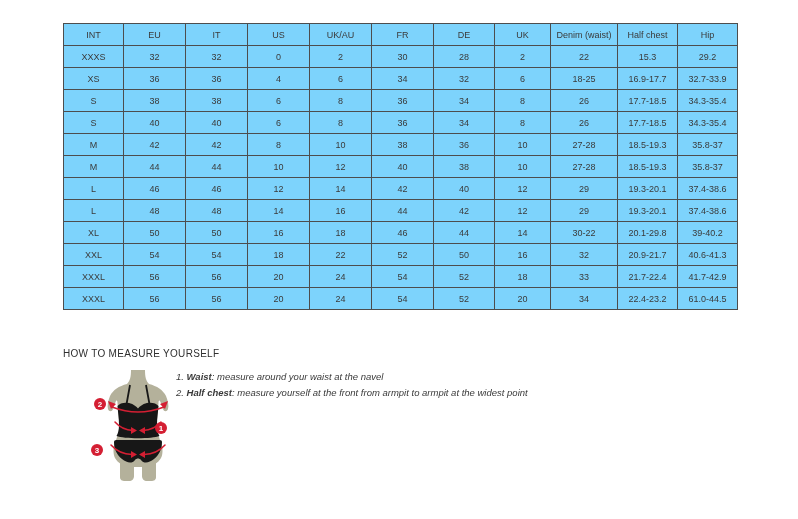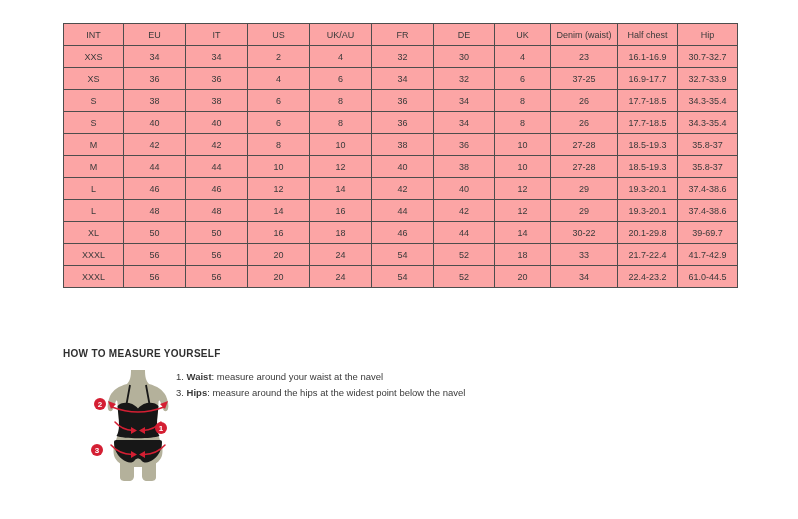--- a/index.html
+++ b/index.html
@@ -3,48 +3,48 @@
 <meta charset="utf-8">
 <style>
   html,body{margin:0;padding:0;}
   body{
     width:798px;height:519px;background:#ffffff;position:relative;
     font-family:"Liberation Sans",sans-serif;color:#3a3a3a;overflow:hidden;
   }
   table.size-table{
     position:absolute;left:63px;top:23px;
     border-collapse:collapse;table-layout:fixed;
-    background:#fca5a5;
+    background:#7dd3fc;
   }
   table.size-table th,
   table.size-table td{
     border:1px solid #4d4d4d;
     height:21px;
     padding:0 2px;
     text-align:center;
     vertical-align:middle;
     font-size:9px;
     font-weight:normal;
     color:#3a3a3a;
     white-space:nowrap;
     overflow:hidden;
   }
   .measure-title{
     position:absolute;left:63px;top:348px;
-    font-size:10px;font-weight:bold;letter-spacing:0.3px;color:#2f2f2f;
+    font-size:10px;font-weight:normal;letter-spacing:0.3px;color:#2f2f2f;
   }
   .figure{
     position:absolute;left:88px;top:370px;width:100px;height:112px;
   }
   .steps{
     position:absolute;left:176px;top:371px;
     list-style:none;margin:0;padding:0;
     font-size:9.5px;color:#3a3a3a;
   }
-  .steps li{margin:0 0 5px 0;line-height:11px;}
+  .steps li{margin:0 0 5px 0;line-height:11px;font-style:italic;}
   .steps b{font-weight:bold;}
 </style>
 </head>
 <body>
 
 <table class="size-table">
   <colgroup>
     <col style="width:60px">
       <col style="width:62px">
       <col style="width:62px">
@@ -67,42 +67,42 @@
       <th>FR</th>
       <th>DE</th>
       <th>UK</th>
       <th>Denim (waist)</th>
       <th>Half chest</th>
       <th>Hip</th>
     </tr>
   </thead>
   <tbody id="size-table-body">
       <tr>
-        <td>XXS</td>
-        <td>34</td>
-        <td>34</td>
+        <td>XXXS</td>
+        <td>32</td>
+        <td>32</td>
+        <td>0</td>
         <td>2</td>
+        <td>30</td>
+        <td>28</td>
+        <td>2</td>
+        <td>22</td>
+        <td>15.3</td>
+        <td>29.2</td>
+      </tr>
+      <tr>
+        <td>XS</td>
+        <td>36</td>
+        <td>36</td>
         <td>4</td>
-        <td>32</td>
-        <td>30</td>
-        <td>4</td>
-        <td>23</td>
-        <td>16.1-16.9</td>
-        <td>30.7-32.7</td>
-      </tr>
-      <tr>
-        <td>XS</td>
-        <td>36</td>
-        <td>36</td>
-        <td>4</td>
-        <td>6</td>
-        <td>34</td>
-        <td>32</td>
-        <td>6</td>
-        <td>37-25</td>
+        <td>6</td>
+        <td>34</td>
+        <td>32</td>
+        <td>6</td>
+        <td>18-25</td>
         <td>16.9-17.7</td>
         <td>32.7-33.9</td>
       </tr>
       <tr>
         <td>S</td>
         <td>38</td>
         <td>38</td>
         <td>6</td>
         <td>8</td>
         <td>36</td>
@@ -181,21 +181,34 @@
         <td>XL</td>
         <td>50</td>
         <td>50</td>
         <td>16</td>
         <td>18</td>
         <td>46</td>
         <td>44</td>
         <td>14</td>
         <td>30-22</td>
         <td>20.1-29.8</td>
-        <td>39-69.7</td>
+        <td>39-40.2</td>
+      </tr>
+      <tr>
+        <td>XXL</td>
+        <td>54</td>
+        <td>54</td>
+        <td>18</td>
+        <td>22</td>
+        <td>52</td>
+        <td>50</td>
+        <td>16</td>
+        <td>32</td>
+        <td>20.9-21.7</td>
+        <td>40.6-41.3</td>
       </tr>
       <tr>
         <td>XXXL</td>
         <td>56</td>
         <td>56</td>
         <td>20</td>
         <td>24</td>
         <td>54</td>
         <td>52</td>
         <td>18</td>
@@ -269,16 +282,16 @@
     </g>
   </svg>
 </div>
 
 <ol class="steps">
   <li>
     <span>1.</span>
     <b>Waist</b><span>: measure around your waist at the navel</span>
   </li>
   <li>
-    <span>3.</span>
-    <b>Hips</b><span>: measure around the hips at the widest point below the navel</span>
+    <span>2.</span>
+    <b>Half chest</b><span>: measure yourself at the front from armpit to armpit at the widest point</span>
   </li>
 </ol>
 
 </body></html>

